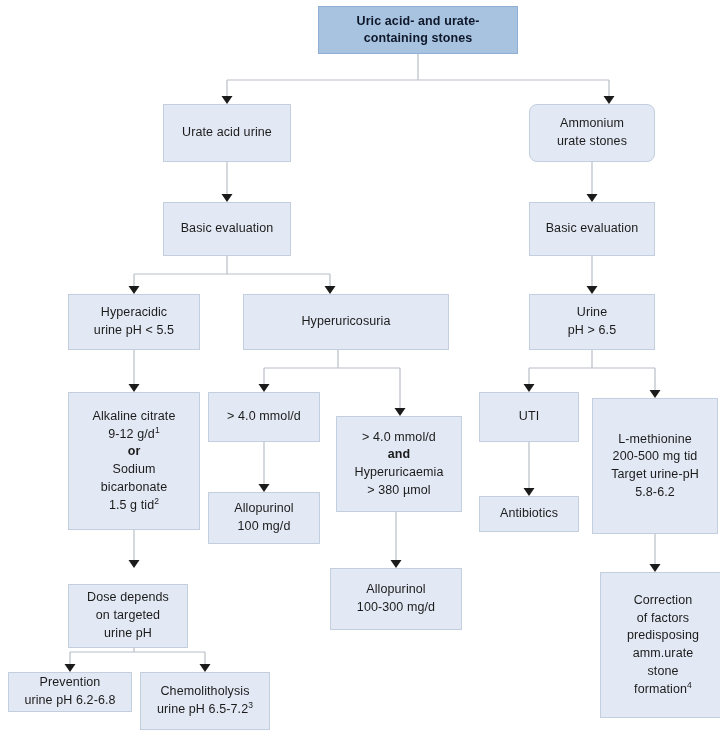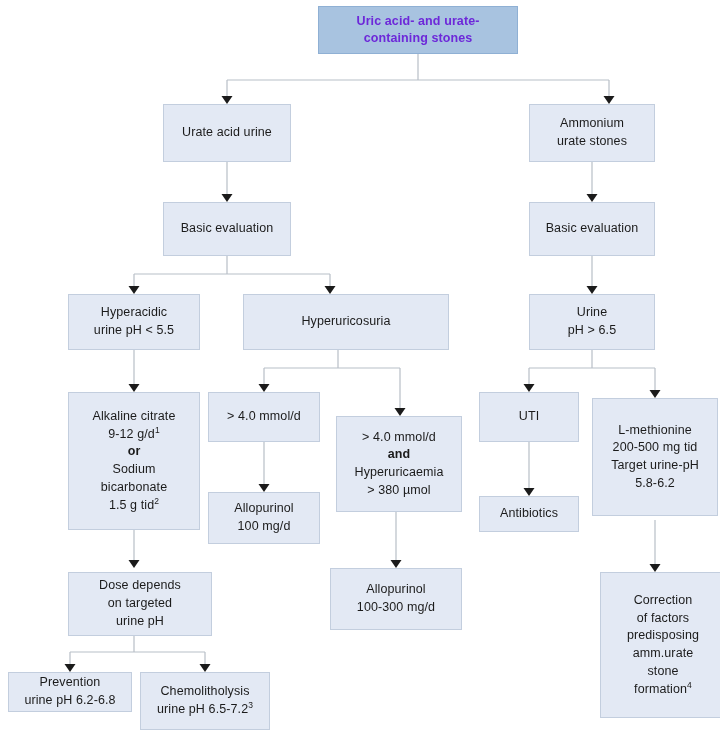--- a/index.html
+++ b/index.html
@@ -39,21 +39,21 @@
     line-height: 1.42;
     padding: 4px 6px;
     letter-spacing: 0.1px;
   }
   .node.root {
     background: #a8c3e0;
     border: 1px solid #8fb0d4;
     font-weight: bold;
     font-size: 12.5px;
     line-height: 1.35;
-    color: #6d28d9;
+    color: #0f172a;
   }
   .node-text {
     display: block;
     white-space: pre-line;
   }
   .node-text b {
     font-weight: bold;
   }
   sup {
     font-size: 0.68em;
@@ -151,45 +151,45 @@
       </div>
       <div class="node" style="left: 208px; top: 392px; width: 112px; height: 50px;">
         <span class="node-text">&gt; 4.0 mmol/d</span>
       </div>
       <div class="node" style="left: 336px; top: 416px; width: 126px; height: 96px;">
         <span class="node-text">&gt; 4.0 mmol/d<br><b>and</b><br>Hyperuricaemia<br>&gt; 380 µmol</span>
       </div>
       <div class="node" style="left: 208px; top: 492px; width: 112px; height: 52px;">
         <span class="node-text">Allopurinol<br>100 mg/d</span>
       </div>
-      <div class="node" style="left: 68px; top: 572px; width: 144px; height: 64px;">
+      <div class="node" style="left: 68px; top: 584px; width: 120px; height: 64px;">
         <span class="node-text">Dose depends<br>on targeted<br>urine pH</span>
       </div>
       <div class="node" style="left: 330px; top: 568px; width: 132px; height: 62px;">
         <span class="node-text">Allopurinol<br>100-300 mg/d</span>
       </div>
       <div class="node" style="left: 8px; top: 672px; width: 124px; height: 40px;">
         <span class="node-text">Prevention<br>urine pH 6.2-6.8</span>
       </div>
       <div class="node" style="left: 140px; top: 672px; width: 130px; height: 58px;">
         <span class="node-text">Chemolitholysis<br>urine pH 6.5-7.2<sup>3</sup></span>
       </div>
-      <div class="node" style="left: 529px; top: 104px; width: 126px; height: 58px;">
+      <div class="node" style="left: 529px; top: 104px; width: 126px; height: 58px; border-radius: 8px;">
         <span class="node-text">Ammonium<br>urate stones</span>
       </div>
       <div class="node" style="left: 529px; top: 202px; width: 126px; height: 54px;">
         <span class="node-text">Basic evaluation</span>
       </div>
       <div class="node" style="left: 529px; top: 294px; width: 126px; height: 56px;">
         <span class="node-text">Urine<br>pH &gt; 6.5</span>
       </div>
       <div class="node" style="left: 479px; top: 392px; width: 100px; height: 50px;">
         <span class="node-text">UTI</span>
       </div>
-      <div class="node" style="left: 592px; top: 398px; width: 126px; height: 118px;">
+      <div class="node" style="left: 592px; top: 398px; width: 126px; height: 136px;">
         <span class="node-text">L-methionine<br>200-500 mg tid<br>Target urine-pH<br>5.8-6.2</span>
       </div>
       <div class="node" style="left: 479px; top: 496px; width: 100px; height: 36px;">
         <span class="node-text">Antibiotics</span>
       </div>
       <div class="node" style="left: 592px; top: 572px; width: 126px; height: 146px; margin-left: 8px;">
         <span class="node-text">Correction<br>of factors<br>predisposing<br>amm.urate<br>stone<br>formation<sup>4</sup></span>
       </div>
     </div>
 

